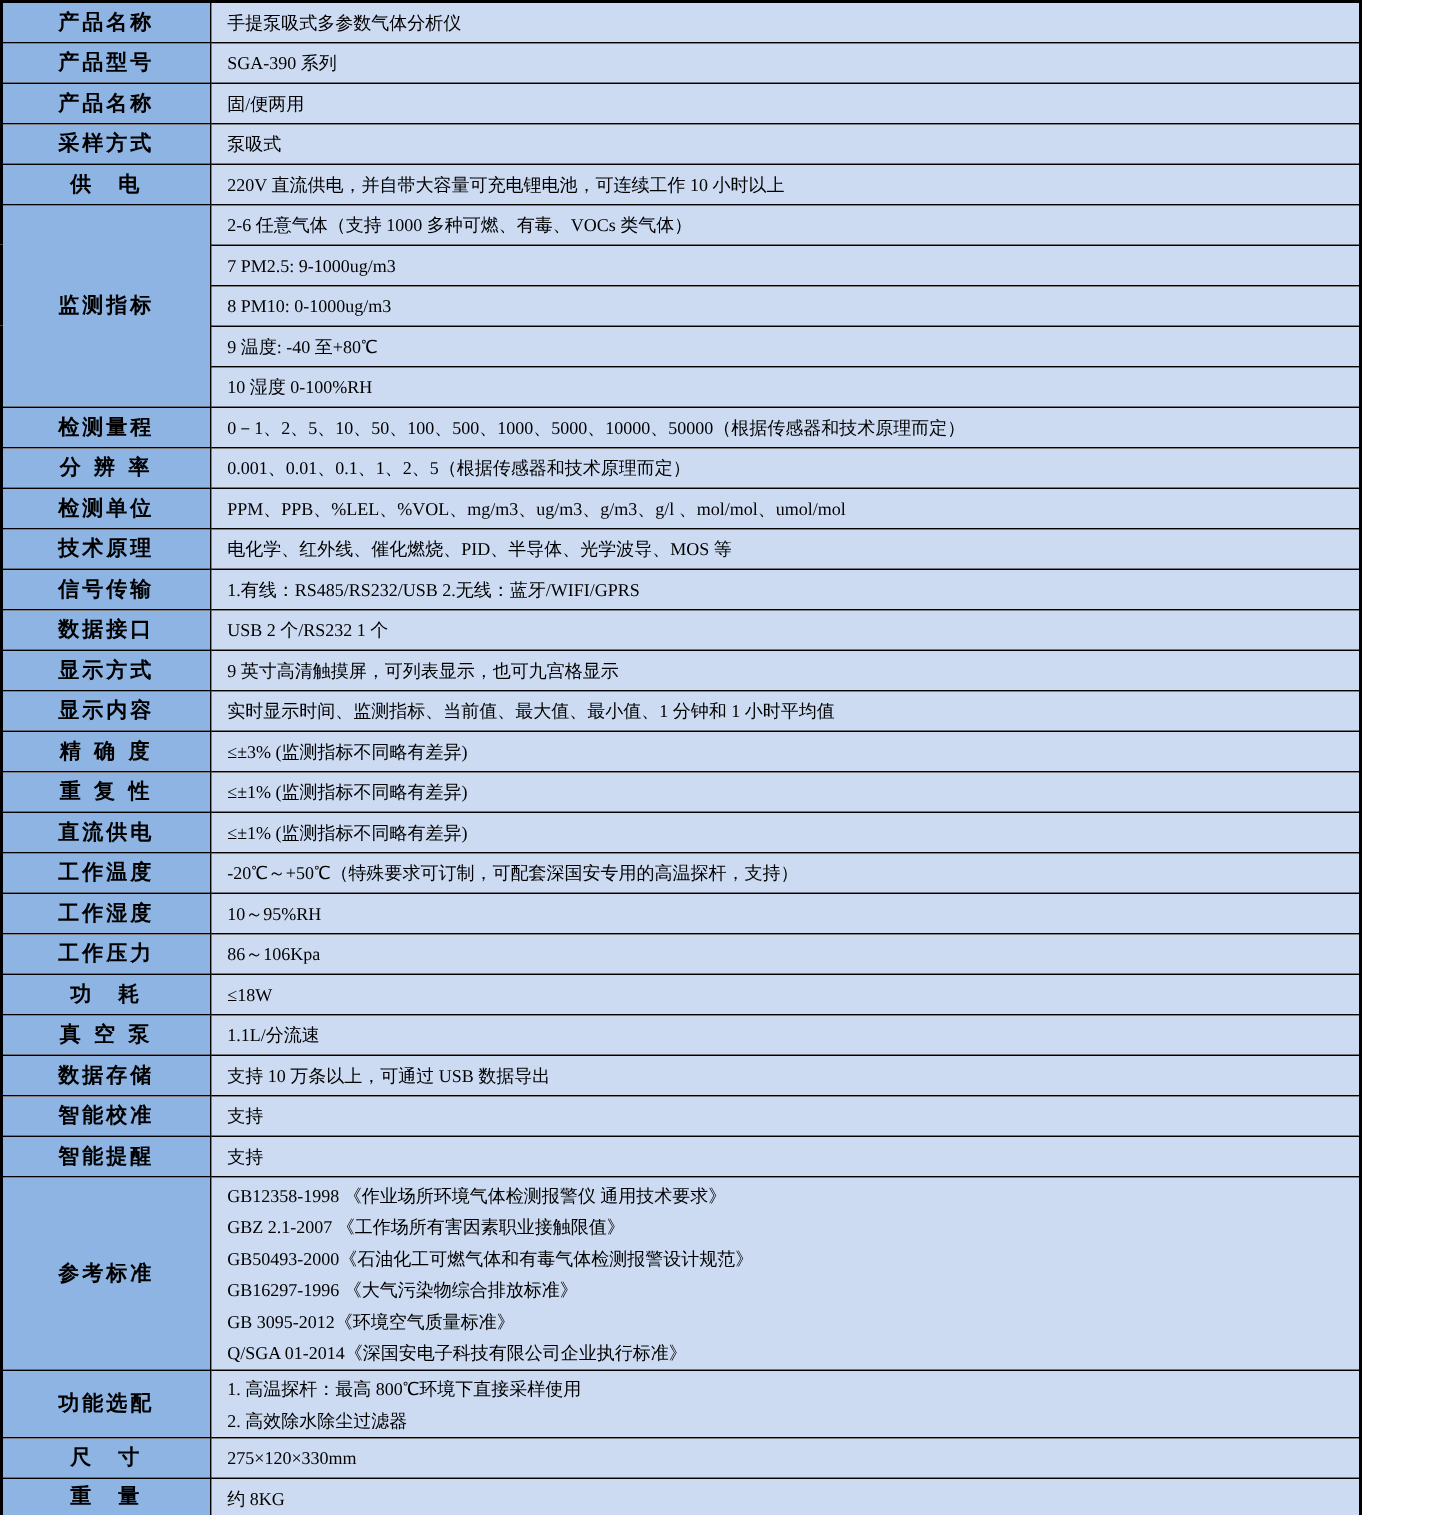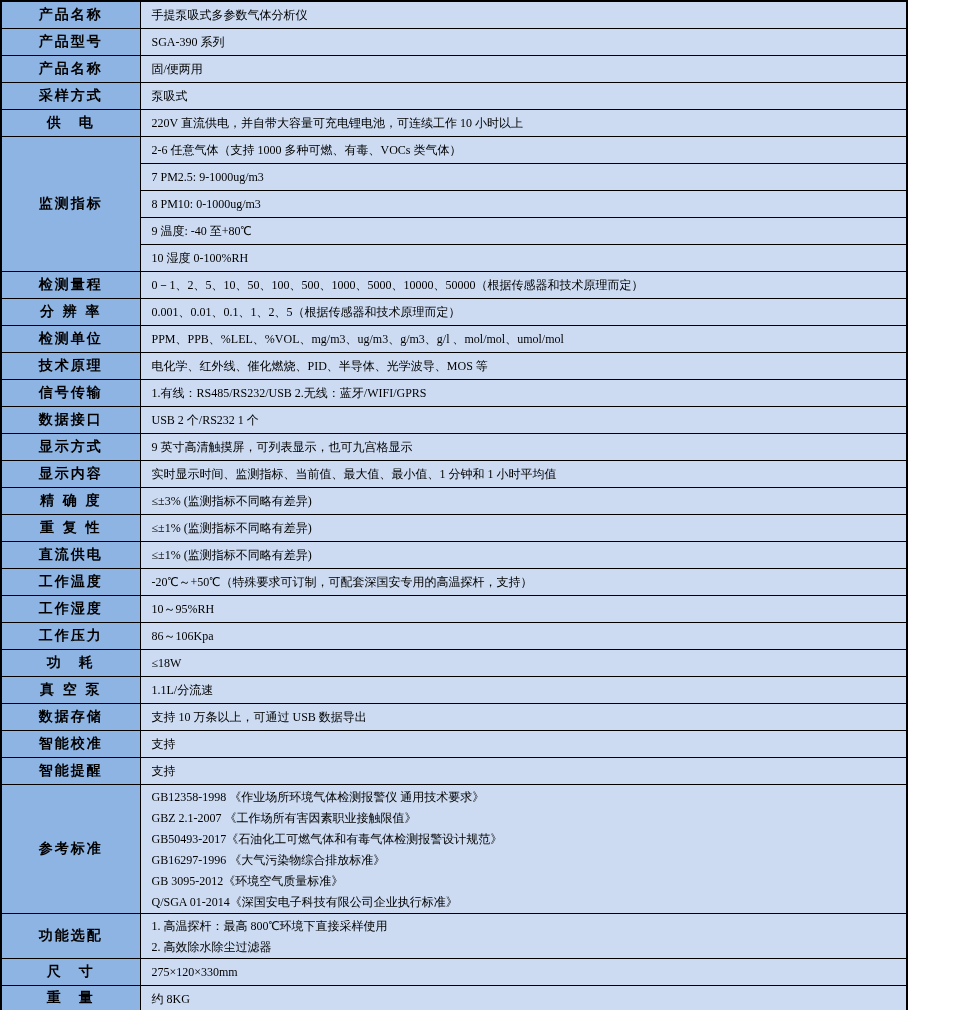--- a/index.html
+++ b/index.html
@@ -169,21 +169,21 @@
     <tr class="r">
       <th class="label">智能提醒</th>
       <td class="value">支持</td>
     </tr>
 
     <tr class="r-standards">
       <th class="label">参考标准</th>
       <td class="value">
         <div class="line">GB12358-1998 《作业场所环境气体检测报警仪 通用技术要求》</div>
         <div class="line">GBZ 2.1-2007 《工作场所有害因素职业接触限值》</div>
-        <div class="line">GB50493-2017《石油化工可燃气体和有毒气体检测报警设计规范》</div>
+        <div class="line">GB50493-2000《石油化工可燃气体和有毒气体检测报警设计规范》</div>
         <div class="line">GB16297-1996 《大气污染物综合排放标准》</div>
         <div class="line">GB 3095-2012《环境空气质量标准》</div>
         <div class="line">Q/SGA 01-2014《深国安电子科技有限公司企业执行标准》</div>
       </td>
     </tr>
 
     <tr class="r-options">
       <th class="label">功能选配</th>
       <td class="value">
         <div class="line">1.   高温探杆：最高 800℃环境下直接采样使用</div>

